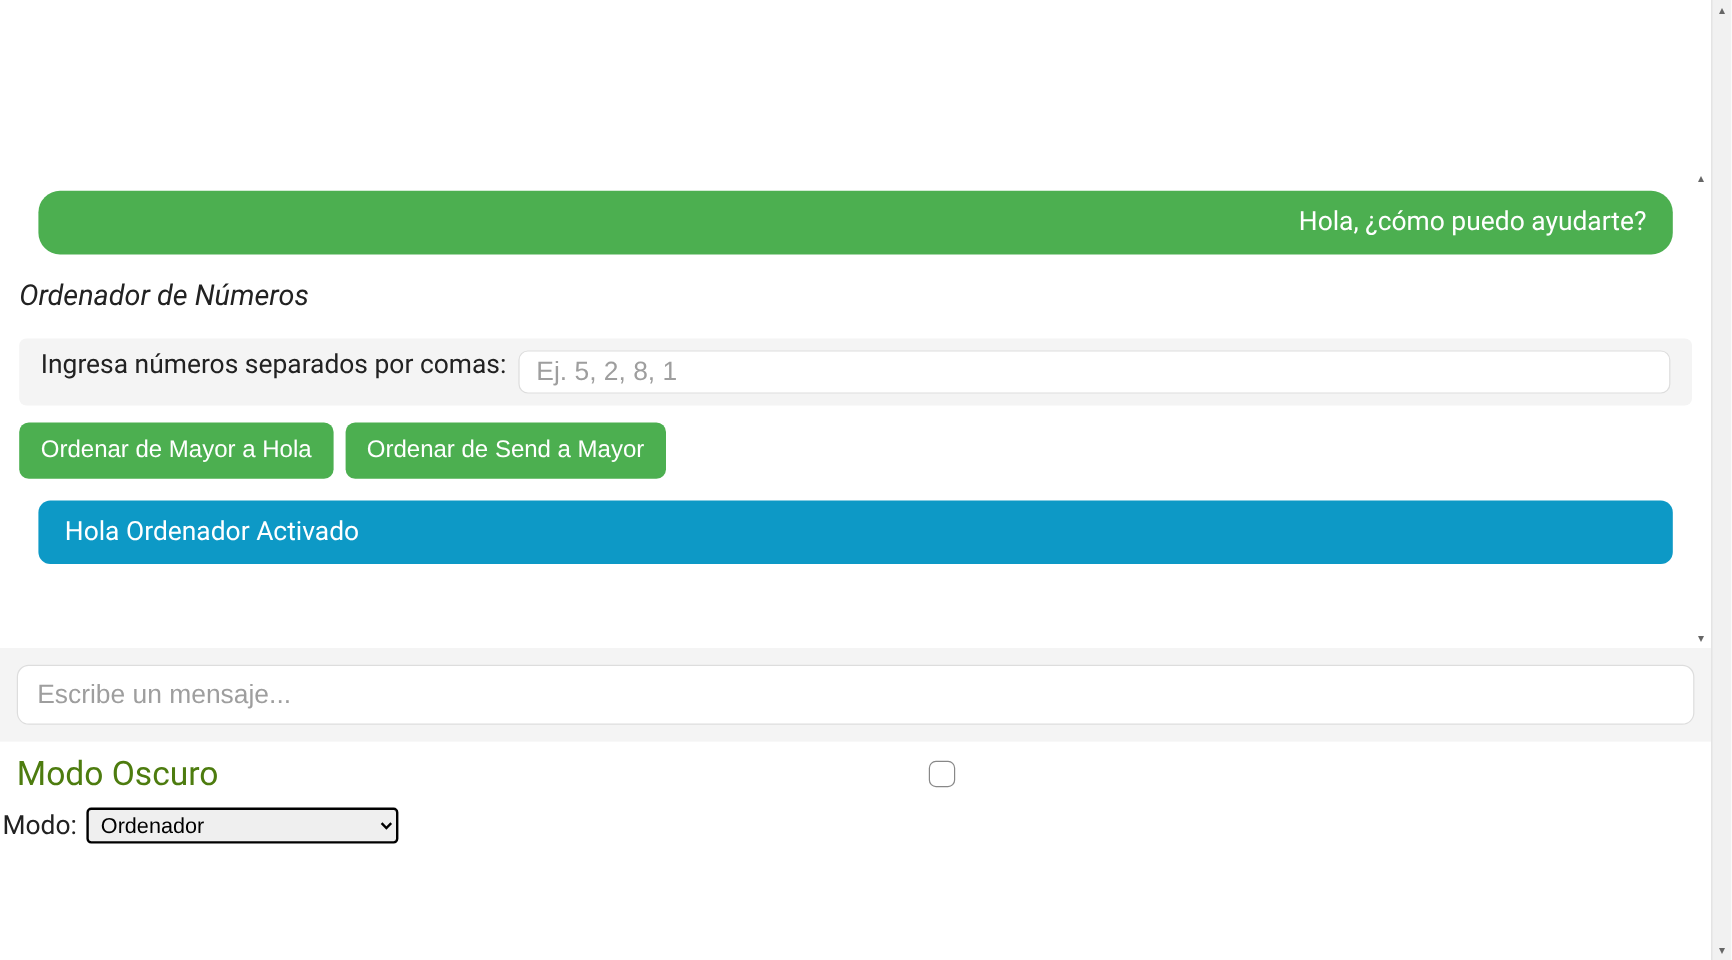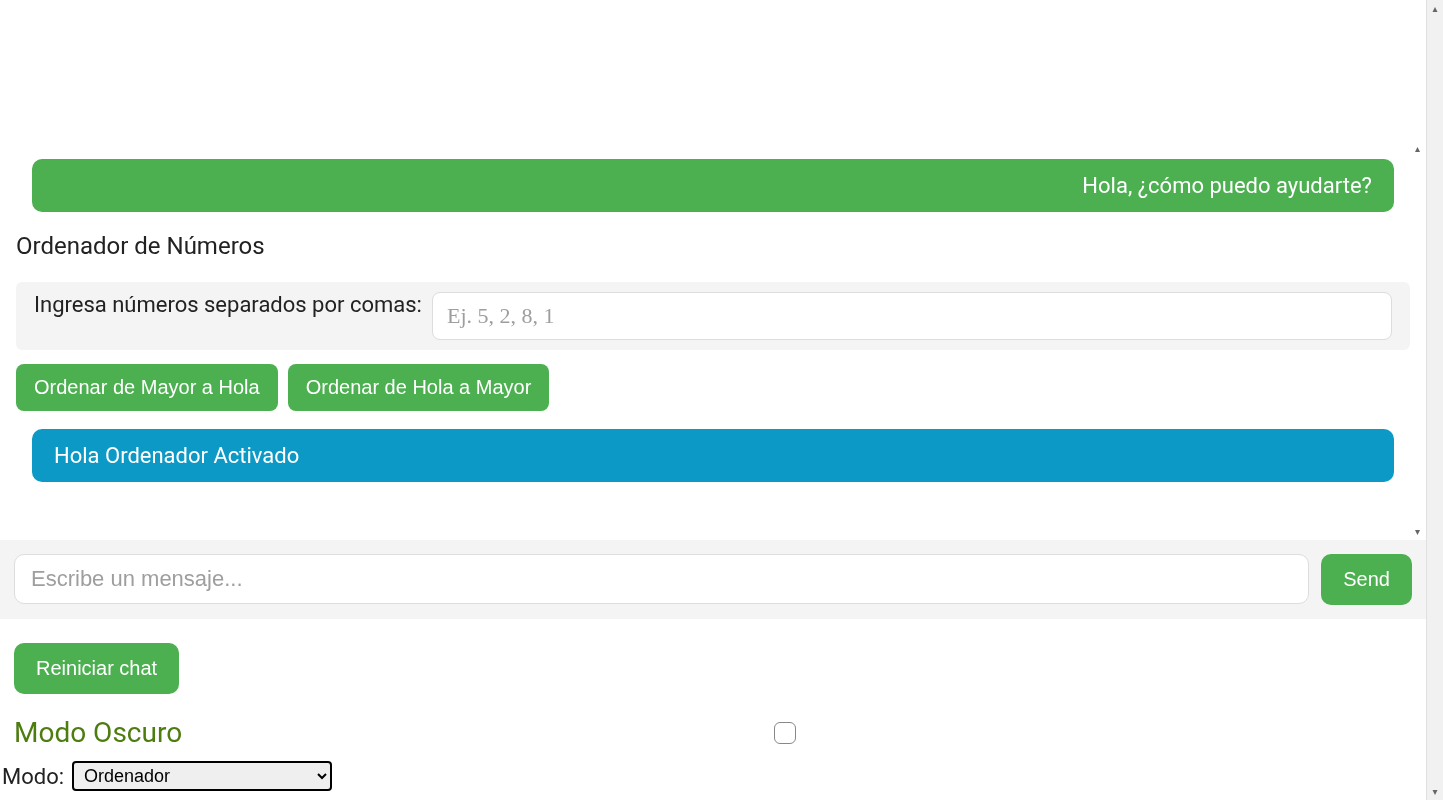--- a/index.html
+++ b/index.html
@@ -81,56 +81,57 @@
     .msg {
       border-radius: 10px;
       padding: 14px 22px;
       font-size: 22px;
       margin: 0 18px 20px 18px;
     }
     .msg-green {
       background: #4caf50;
       color: #fff;
       text-align: right;
+      border-radius: 18px;
     }
     .msg-blue {
       background: #0d99c6;
       color: #fff;
       text-align: left;
     }
 
     .sorter-title {
       font-size: 24px;
       margin: 6px 0 22px 2px;
       color: #222;
+      font-style: italic;
     }
 
     .sorter-row {
       background: #f4f4f4;
       border-radius: 6px;
       padding: 10px 18px;
       display: flex;
       gap: 10px;
       margin: 0 2px 14px 2px;
     }
     .sorter-label {
       font-size: 22px;
       color: #222;
       white-space: nowrap;
     }
     .sorter-input {
       flex: 1;
-      height: 48px;
+      height: 36px;
       border: 1px solid #ddd;
       border-radius: 8px;
       padding: 8px 14px;
       font-size: 22px;
       color: #333;
       background: #fff;
-      font-family: Liberation Serif, serif;
     }
     .sorter-input::placeholder {
       color: #9e9e9e;
     }
 
     .btn-row {
       display: flex;
       gap: 10px;
       margin: 0 2px 18px 2px;
     }
@@ -143,21 +144,21 @@
       padding: 12px 18px;
       font-size: 20px;
       cursor: pointer;
     }
 
     .compose {
       background: #f4f4f4;
       padding: 14px;
       display: flex;
       gap: 12px;
-      align-items: flex-start;
+      align-items: flex-end;
     }
     .compose-input {
       flex: 1;
       height: 50px;
       border: 1px solid #ddd;
       border-radius: 10px;
       padding: 10px 16px;
       font-size: 22px;
       background: #fff;
     }
@@ -242,43 +243,39 @@
 
         <div class="sorter-title">Ordenador de Números</div>
 
         <div class="sorter-row">
           <span class="sorter-label">Ingresa números separados por comas:</span>
           <input class="sorter-input" type="text" placeholder="Ej. 5, 2, 8, 1" style="">
         </div>
 
         <div class="btn-row">
           <button class="btn">Ordenar de Mayor a Hola</button>
-          <button class="btn">Ordenar de Hola a Mayor</button>
+          <button class="btn">Ordenar de Send a Mayor</button>
         </div>
 
         <div class="msg msg-blue">
           <span>Hola Ordenador Activado</span>
         </div>
 
       </div>
 
       <div class="inner-scroll">
         <div class="arrow up">▴</div>
         <div class="arrow down">▾</div>
       </div>
     </div>
 
     <div class="compose">
       <input class="compose-input" type="text" placeholder="Escribe un mensaje..." style="">
-      <button class="send-btn">Send</button>
-    </div>
-
-    <div class="reset-wrap">
-      <button class="reset-btn">Reiniciar chat</button>
-    </div>
+    </div>
+
 
     <div class="dark-row">
       <span class="dark-label">Modo Oscuro</span>
       <div class="dark-checkbox" role="checkbox" aria-checked="false"></div>
     </div>
 
     <div class="mode-row">
       <span class="mode-label">Modo:</span>
       <select class="mode-select">
         <option>Ordenador</option>

